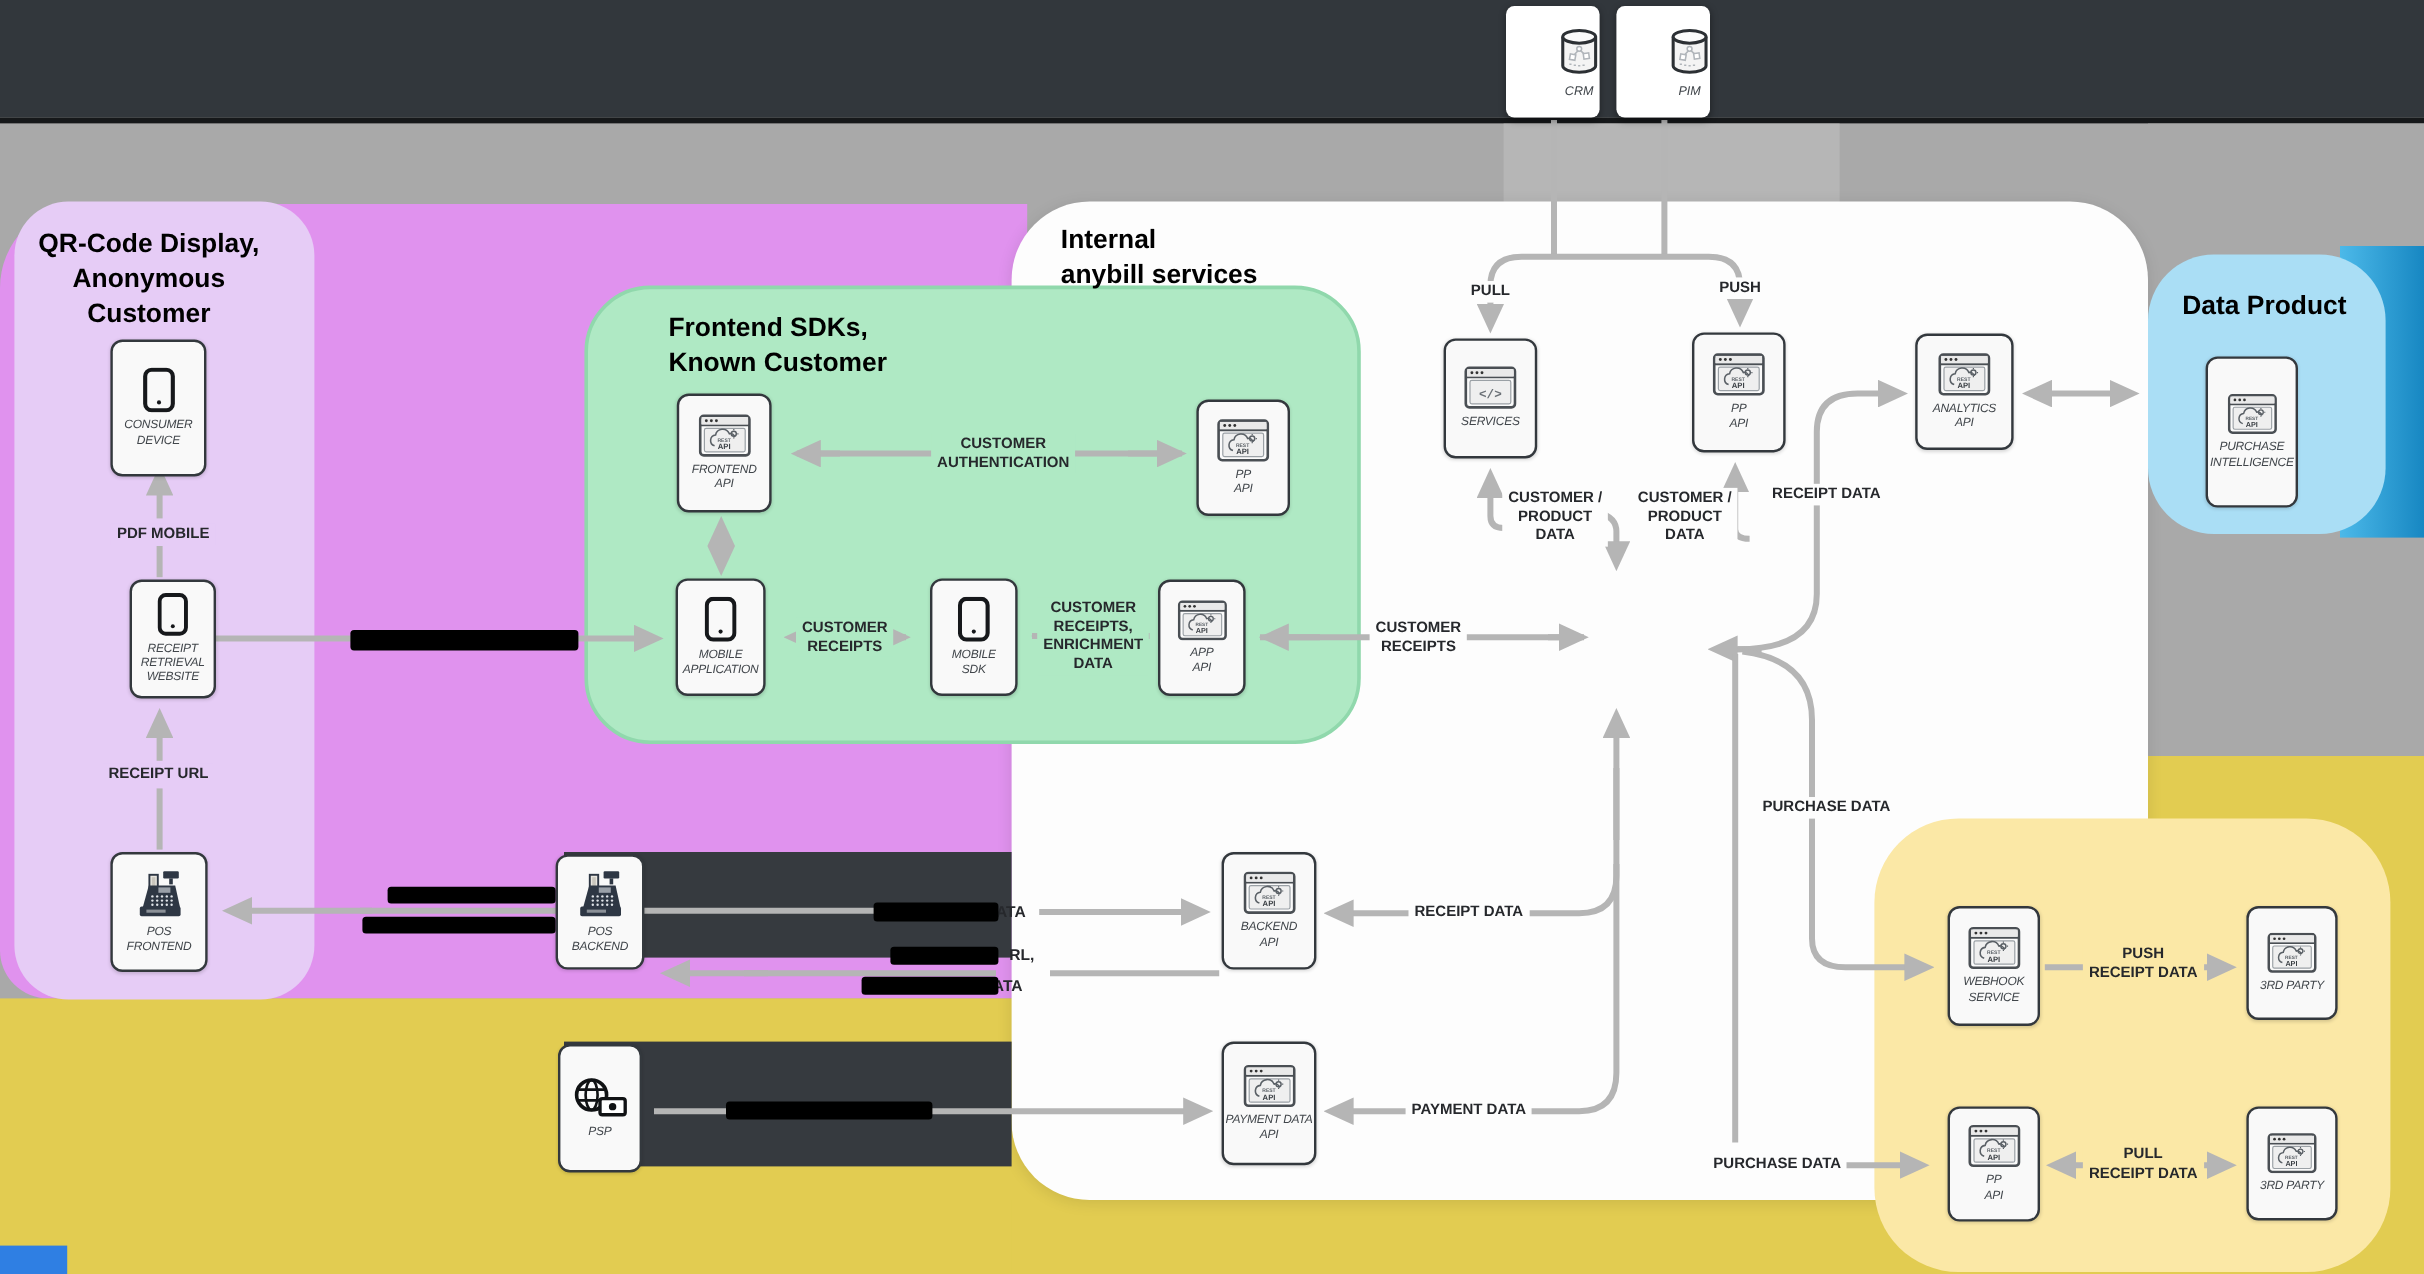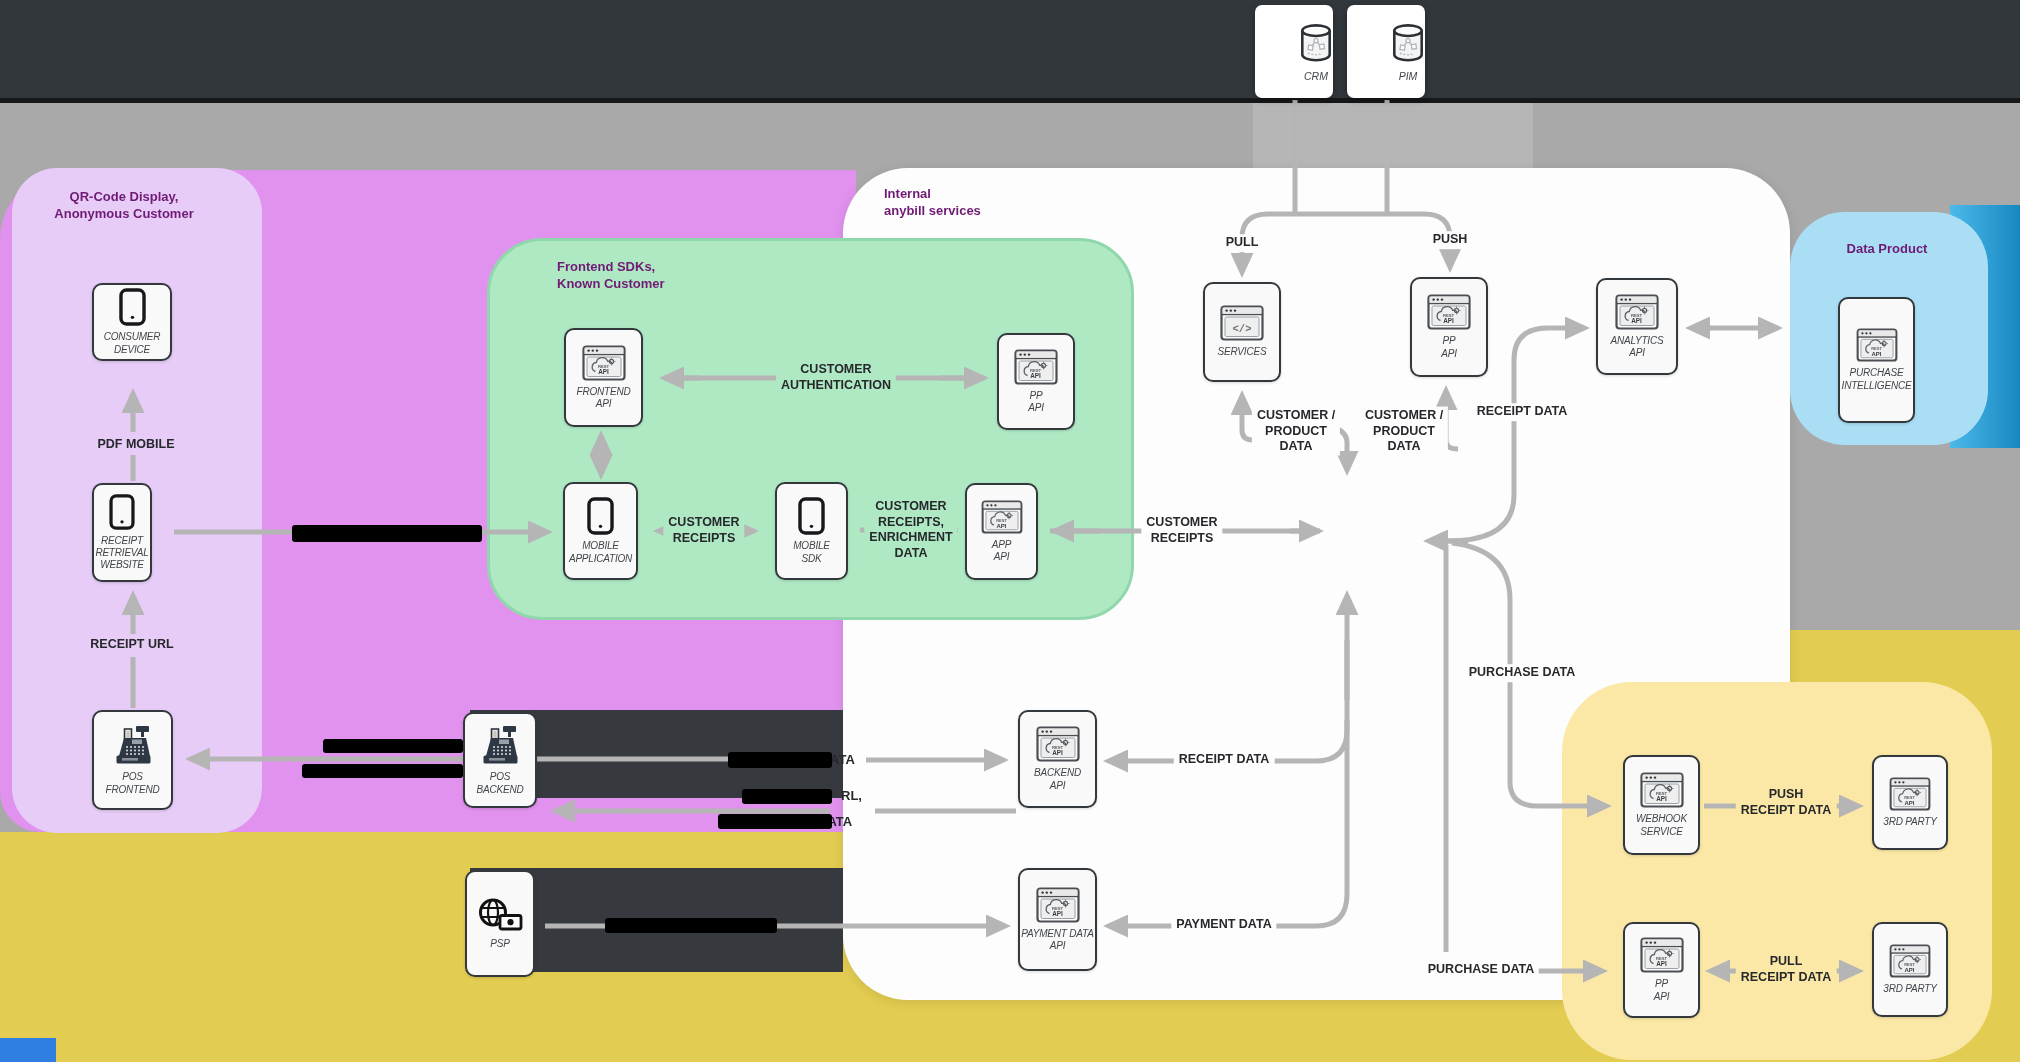--- a/index.html
+++ b/index.html
@@ -11,21 +11,21 @@
         gap:5px;z-index:4;box-shadow:0 1px 3px rgba(0,0,0,.15);}
   .node .nl{font-style:italic;font-size:10px;line-height:1.22;color:#41464b;text-align:center;
             white-space:pre-line;letter-spacing:-0.2px;}
   .card{position:absolute;box-sizing:border-box;background:#ffffff;border-radius:7px;display:flex;
         flex-direction:column;align-items:center;justify-content:center;gap:6px;z-index:4;
         box-shadow:0 2px 6px rgba(0,0,0,.35);padding-left:44px;}
   .card .nl{font-style:italic;font-size:10.5px;color:#41464b;}
   .elabel{position:absolute;transform:translate(-50%,-50%);font-weight:700;font-size:12.5px;
           line-height:1.25;color:#26282c;text-align:center;white-space:pre-line;z-index:3;padding:1px 5px;}
   .bg-w{background:#fdfdfd;} .bg-g{background:#afe9c4;} .bg-ly{background:#fbe8a6;} .bg-lp{background:#e6ccf6;}
-  .title{position:absolute;font-weight:700;font-size:13px;line-height:1.32;color:#701a75;z-index:3;white-space:pre-line;}
+  .title{position:absolute;font-weight:700;font-size:22px;line-height:1.32;color:#000000;z-index:3;white-space:pre-line;}
   .frag{position:absolute;font-weight:700;font-size:13px;color:#26282c;z-index:3;}
   .redact{position:absolute;background:#000;z-index:5;border-radius:3px;}
   svg.overlay{position:absolute;left:0;top:0;z-index:2;pointer-events:none;}
   .hiddefs{position:absolute;width:0;height:0;}
 </style>
 </head>
 <body>
 
 <div class="canvas">
 
@@ -251,28 +251,28 @@
       </svg>
     <div class="nl">CRM</div>
   </div>
   <div class="card" style="left:1347px;top:5px;width:78px;height:93px;">
     <svg width="38" height="42">
         <use href="#i-db"></use>
       </svg>
     <div class="nl">PIM</div>
   </div>
 
-  <div class="node" style="left:92px;top:283px;width:80px;height:78px;">
+  <div class="node" style="left:92px;top:283px;width:80px;height:114px;">
     <svg width="27" height="38">
         <use href="#i-phone"></use>
       </svg>
     <div class="nl">CONSUMER
 DEVICE</div>
   </div>
-  <div class="node" style="left:92px;top:483px;width:60px;height:99px;">
+  <div class="node" style="left:108px;top:483px;width:72px;height:99px;">
     <svg width="26" height="36">
         <use href="#i-phone"></use>
       </svg>
     <div class="nl">RECEIPT
 RETRIEVAL
 WEBSITE</div>
   </div>
   <div class="node" style="left:92px;top:710px;width:81px;height:100px;">
     <svg width="42" height="42">
         <use href="#i-register"></use>

